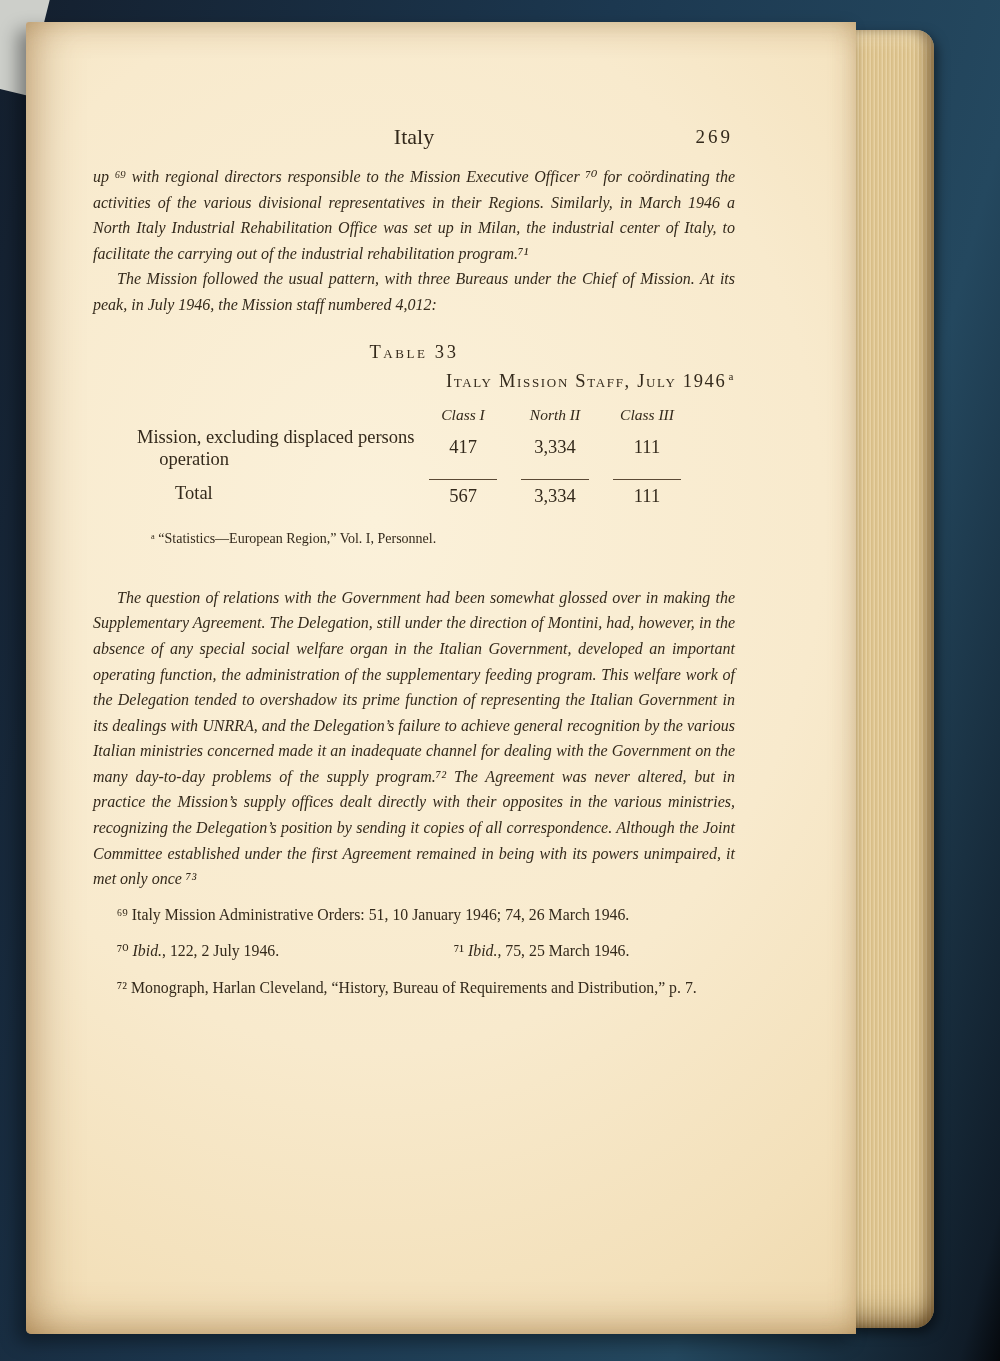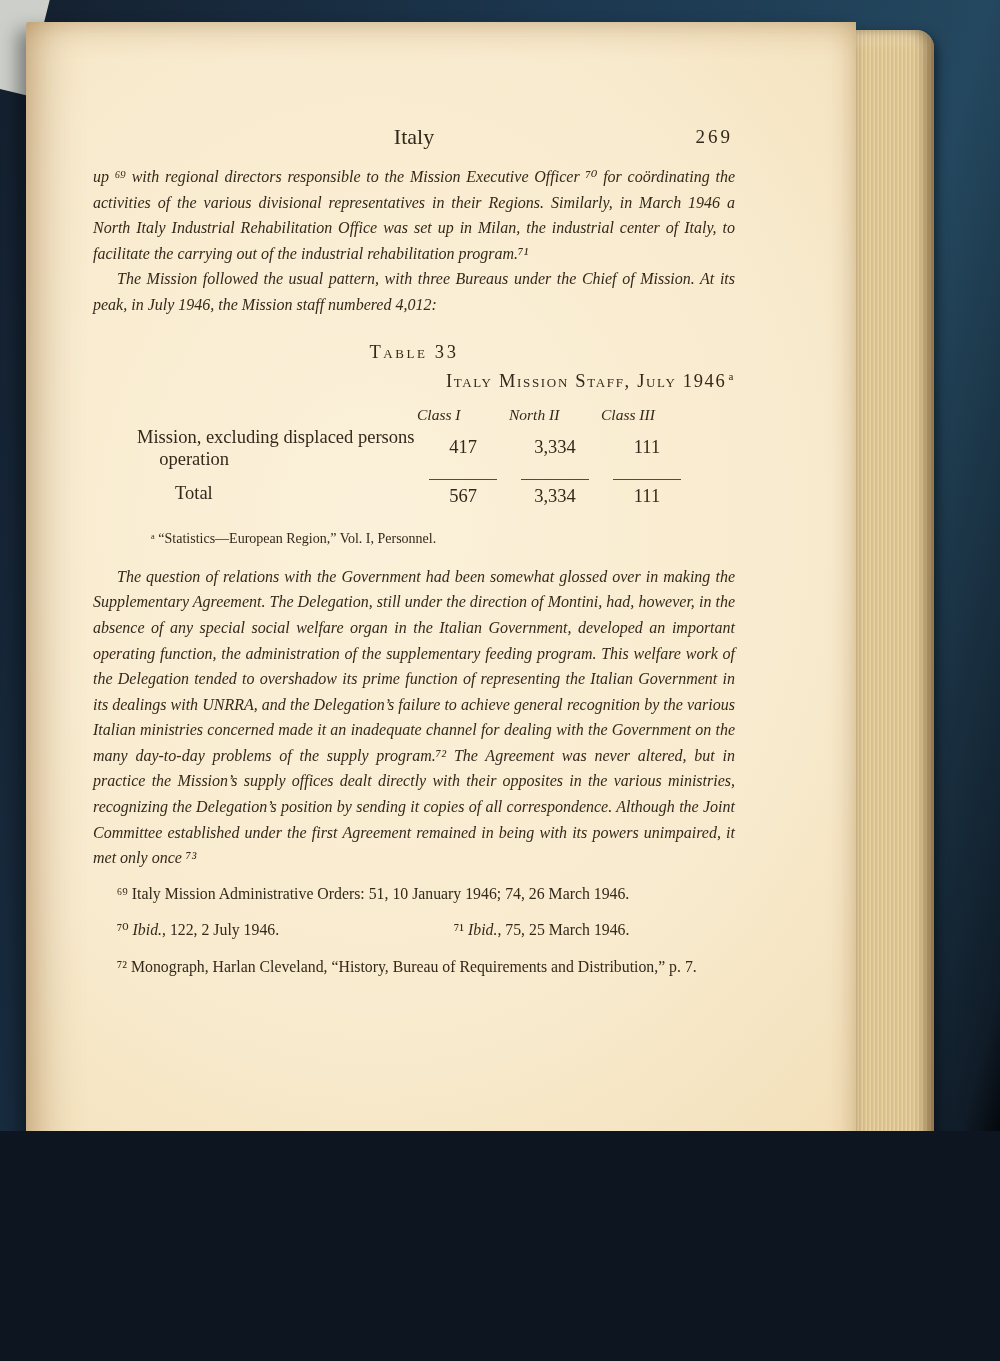--- a/index.html
+++ b/index.html
@@ -4,21 +4,21 @@
 <style>
   * { box-sizing: border-box; }
   html, body { margin: 0; padding: 0; }
   body {
     width: 1000px; height: 1361px;
     font-family: "Liberation Serif", "DejaVu Serif", serif;
     background: #0c1520;
     overflow: hidden;
   }
   .scene {
-    position: relative; width: 1000px; height: 1131px; overflow: hidden;
+    position: relative; width: 1000px; height: 1361px; overflow: hidden;
     background: linear-gradient(105deg, #141f2e 0%, #1c3850 45%, #24485f 76%, #101c28 97%, #05080c 100%);
   }
   .scan-artifact {
     position: absolute; left: -34px; top: -52px; width: 78px; height: 140px;
     background: #d7d9d3; transform: rotate(14deg); opacity: .95;
   }
   .page-edges {
     position: absolute; left: 846px; top: 30px; width: 88px; height: 1298px;
     border-radius: 4px 18px 20px 4px;
     background: repeating-linear-gradient(90deg,
@@ -59,29 +59,29 @@
     text-align: center; font-variant: small-caps; letter-spacing: .14em; font-size: 18.5px;
   }
   .table-subtitle {
     text-align: right; font-variant: small-caps; letter-spacing: .09em; font-size: 18.5px;
     margin-top: 7px;
   }
   .table-subtitle sup { font-variant: normal; font-size: 11px; margin-left: 2px; }
 
   .ttable { margin: 14px 0 0 44px; font-size: 18.5px; }
   .t-row { display: grid; grid-template-columns: 280px 92px 92px 92px; align-items: center; }
-  .t-head-cell { font-style: italic; font-size: 15.5px; padding-bottom: 2px; }
+  .t-head-cell { font-style: italic; font-size: 15.5px; text-align: center; padding-bottom: 2px; }
   .t-label { padding-left: 1.2em; text-indent: -1.2em; line-height: 22px; }
   .num { text-align: center; }
   .t-total { margin-top: 9px; }
   .t-total .t-label { padding-left: 38px; text-indent: 0; }
   .t-total .num { border-top: 1px solid #5a4935; padding-top: 6px; margin: 0 12px; }
   .table-footnote { font-size: 14px; margin: 24px 0 0 58px; }
 
-  .after-table { margin-top: 17px; }
+  .after-table { margin-top: 38px; }
 
   .footnotes { margin-top: 13px; font-size: 15.8px; line-height: 20.6px; }
   .fn { margin: 8px; text-indent: 1em; text-align: justify; }
   .fn-row { display: flex; }
   .fn-row .fn-left { flex: 0 0 50%; }
   .it { font-style: italic; }
 </style>
 </head>
 <body>
 

